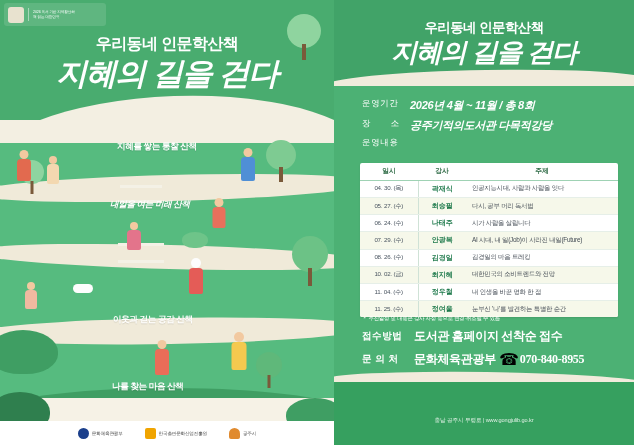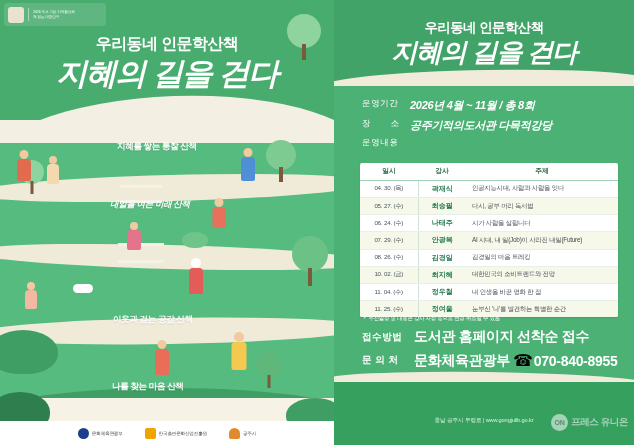--- a/index.html
+++ b/index.html
@@ -84,21 +84,21 @@
   tbody tr:last-child td{border-bottom:none;}
   tbody tr:nth-child(even){background:#f6f8ea;}
   td.date{text-align:center;color:#4a5560;font-size:6.2px;letter-spacing:-.2px;}
   td.who{text-align:center;font-weight:bold;color:#1f7a4c;font-size:7px;border-left:1px solid #cfe2d6;}
   td.topic{padding-left:6px;letter-spacing:-.25px;color:#434b54;}
 
   .note{position:absolute;left:28px;top:315px;color:#ffffff;font-size:5.4px;letter-spacing:-.2px;}
   .contact{position:absolute;left:28px;top:328px;width:260px;}
   .crow{display:flex;align-items:center;margin-bottom:5px;}
   .ckey{width:52px;flex:none;color:#ffffff;font-size:9.6px;font-weight:bold;letter-spacing:.5px;}
-  .cval{color:#ffffff;font-size:14px;font-weight:bold;letter-spacing:-.3px;}
+  .cval{color:#ffffff;font-size:12px;font-weight:bold;letter-spacing:-.3px;font-family:Liberation Serif, serif;}
   .phone-ico{display:inline-block;transform:scaleX(-1);margin:0 1px 0 3px;}
 
   .r-footwave{position:absolute;left:-10px;top:372px;width:325px;height:20px;background:#f1ebdc;
     border-radius:50%;transform:rotate(.8deg);}
   .r-foot{position:absolute;left:0;top:382px;width:300px;height:63px;background:#36a05f;}
   .addr{position:absolute;left:0;top:417px;width:300px;text-align:center;color:#dff0e4;font-size:5.6px;letter-spacing:-.1px;}
 
   .watermark{position:absolute;right:6px;bottom:14px;display:flex;align-items:center;gap:3px;
     opacity:.55;}
   .wm-circ{width:17px;height:17px;border-radius:50%;background:#ffffff;color:#7b7b7b;
@@ -314,18 +314,14 @@
         <div class="cval">문화체육관광부</div>
         <span class="phone-ico">☎</span>
         <div class="cval">070-840-8955</div>
       </div>
     </div>
 
     <div class="r-footwave"></div>
     <div class="r-foot"></div>
     <div class="addr">충남 공주시 무령로 | www.gongjulib.go.kr</div>
 
-    <div class="watermark">
-      <div class="wm-circ">ON</div>
-      <div class="wm-txt">프레스 유니온</div>
-    </div>
   </div>
 </div>
 
 </body></html>

